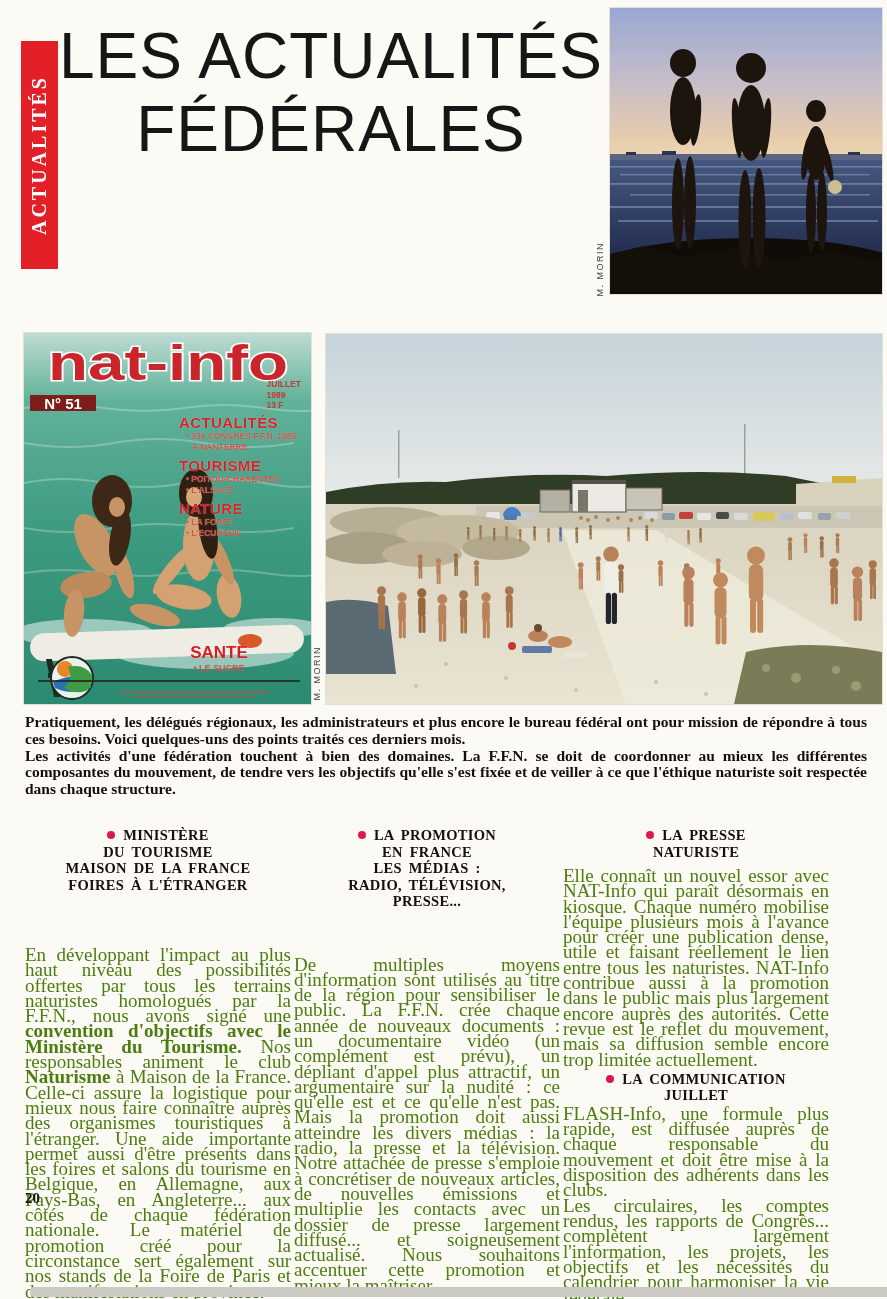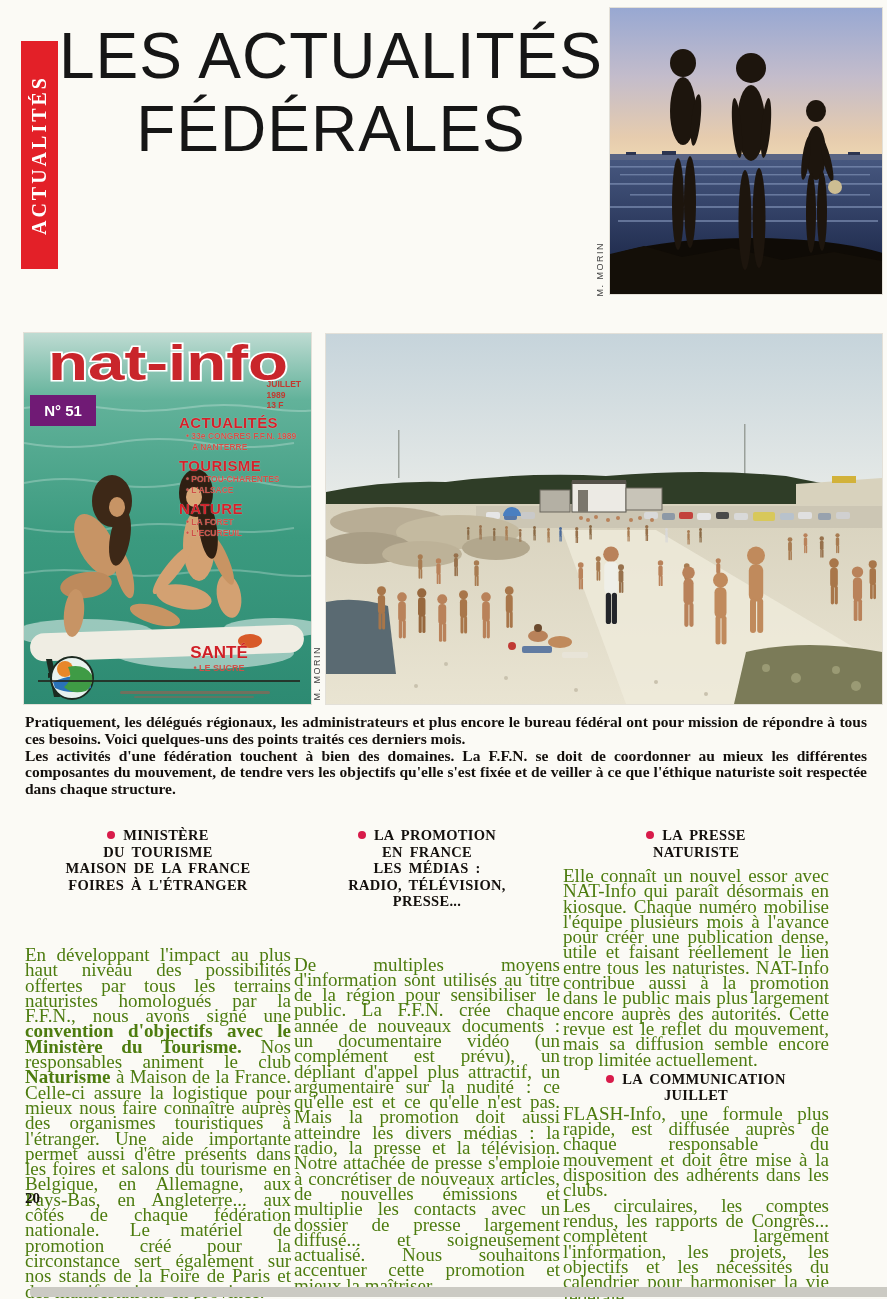--- a/index.html
+++ b/index.html
@@ -21,21 +21,21 @@
   .beach{left:326px;top:334px;width:556px;height:370px;}
   .cover{left:24px;top:333px;width:287px;height:371px;overflow:hidden;}
 
   .credit-v{position:absolute;writing-mode:vertical-rl;transform:rotate(180deg);
             font:9px "Liberation Sans",sans-serif;color:#3c3c3c;letter-spacing:1.5px;}
   .credit-dusk{left:595px;top:242px;}
   .credit-beach{left:312px;top:646px;}
 
   
   .cover .masthead{position:absolute;left:18px;top:2px;}
-  .issue-box{position:absolute;left:6px;top:62px;width:66px;height:31px;background:#701a75;
+  .issue-box{position:absolute;left:6px;top:62px;width:66px;height:16px;background:#7f1d1d;
              display:flex;align-items:center;justify-content:center;}
   .issue-box span{color:#fff;font:700 15px "Liberation Sans",sans-serif;}
   .cover-date{position:absolute;right:10px;top:34px;text-align:left;
               font:700 8.5px "Liberation Sans",sans-serif;color:#c23a30;line-height:1.25;margin-top:12px;}
   .toc{position:absolute;left:155px;top:78px;width:126px;}
   .toc-h{font:700 15px "Liberation Sans",sans-serif;color:#d3222a;letter-spacing:.4px;
          text-shadow:0 0 1px rgba(255,255,255,.7);margin-top:3px;}
   .toc-i{font:700 8.5px "Liberation Sans",sans-serif;color:#cf5148;padding-left:7px;
          text-shadow:0 0 1px rgba(255,255,255,.5);line-height:1.35;}
   .toc-i.ind{padding-left:13px;}

